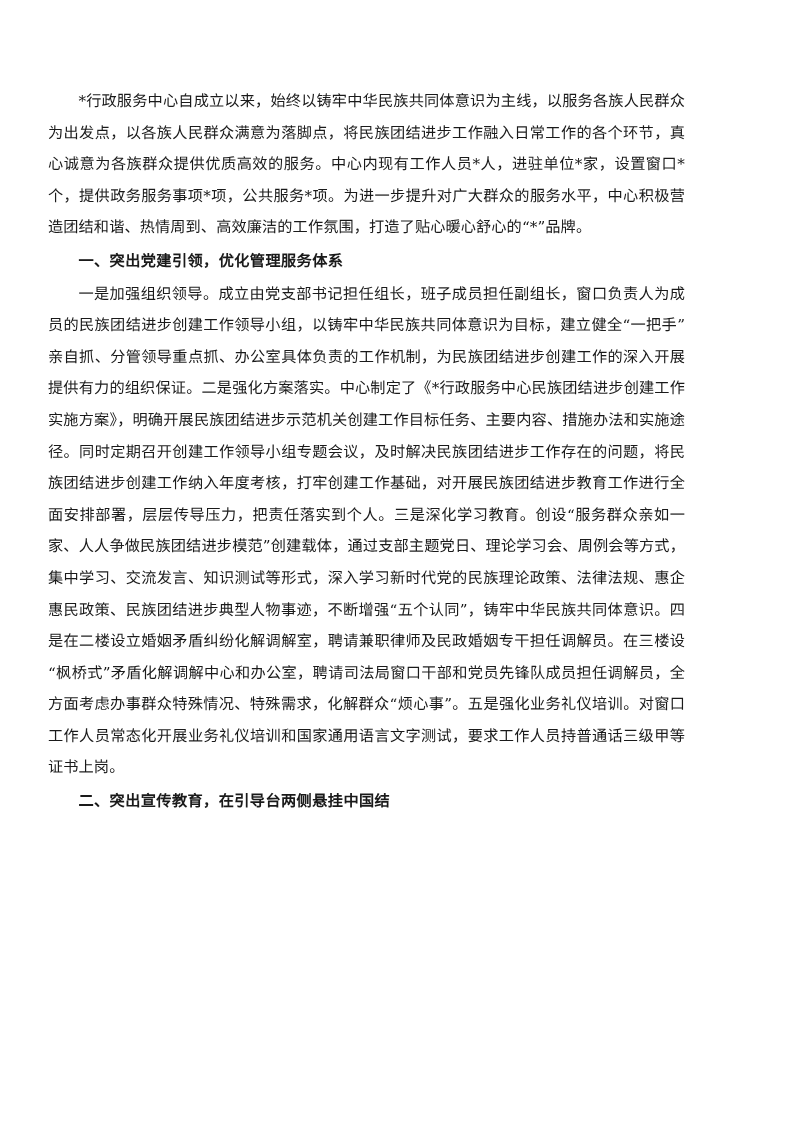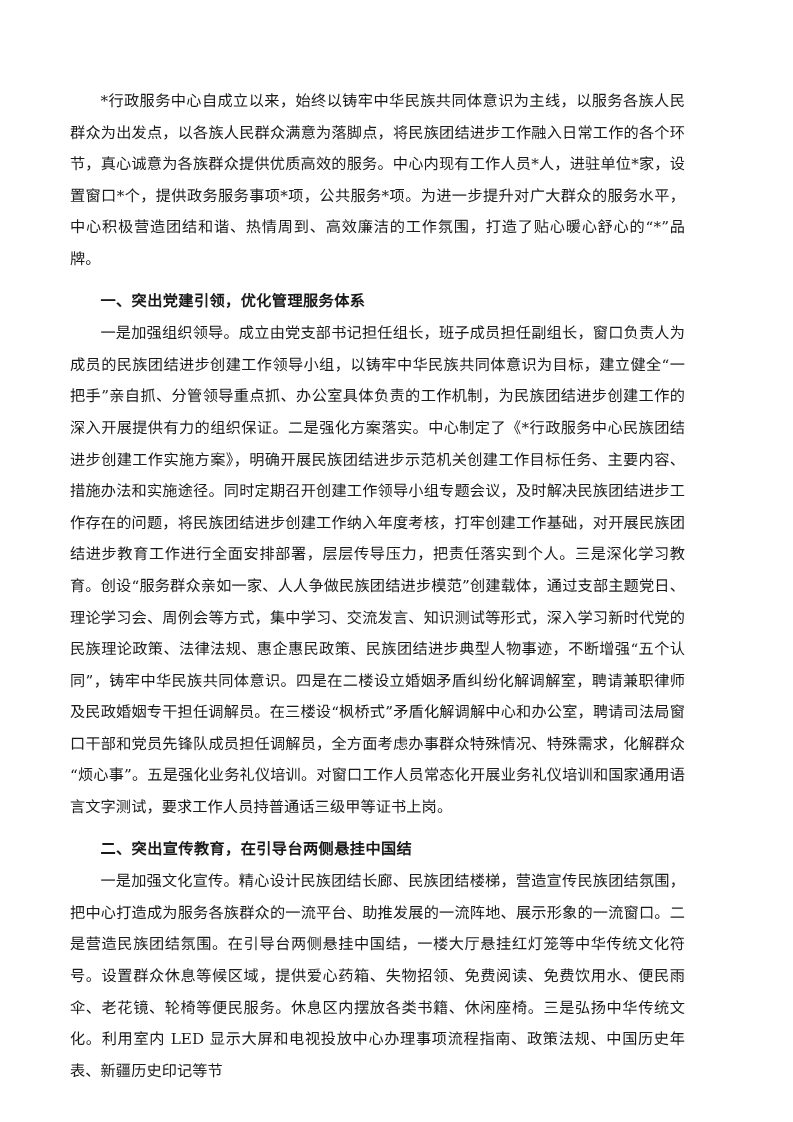--- a/index.html
+++ b/index.html
@@ -13,48 +13,47 @@
     height: 1122px;
     font-family: "DejaVu Serif", "Liberation Serif", serif;
     color: #1a1a1a;
     -webkit-font-smoothing: antialiased;
   }
   .page {
     position: relative;
     width: 793px;
     height: 1122px;
     box-sizing: border-box;
-    padding: 86px 108px 60px 70px;
+    padding: 86px 108px 60px 48px;
     background: #ffffff;
   }
   .doc-body {
     font-size: 15.2px;
     line-height: 31.6px;
     text-align: justify;
     text-justify: inter-ideograph;
     letter-spacing: 0.1px;
   }
   p {
     margin: 0;
   }
   .para {
     text-indent: 2em;
   }
   .heading {
     text-indent: 2em;
     font-weight: bold;
-    margin-top: 10px;
+    margin-top: 2px;
     margin-bottom: 1px;
     letter-spacing: 0.4px;
   }
 </style>
 </head>
 <body>
 
 <div class="page">
   <div class="doc-body">
     <p class="para">*行政服务中心自成立以来，始终以铸牢中华民族共同体意识为主线，以服务各族人民群众为出发点，以各族人民群众满意为落脚点，将民族团结进步工作融入日常工作的各个环节，真心诚意为各族群众提供优质高效的服务。中心内现有工作人员*人，进驻单位*家，设置窗口*个，提供政务服务事项*项，公共服务*项。为进一步提升对广大群众的服务水平，中心积极营造团结和谐、热情周到、高效廉洁的工作氛围，打造了贴心暖心舒心的“*”品牌。</p>
     <p class="heading">一、突出党建引领，优化管理服务体系</p>
     <p class="para">一是加强组织领导。成立由党支部书记担任组长，班子成员担任副组长，窗口负责人为成员的民族团结进步创建工作领导小组，以铸牢中华民族共同体意识为目标，建立健全“一把手”亲自抓、分管领导重点抓、办公室具体负责的工作机制，为民族团结进步创建工作的深入开展提供有力的组织保证。二是强化方案落实。中心制定了《*行政服务中心民族团结进步创建工作实施方案》，明确开展民族团结进步示范机关创建工作目标任务、主要内容、措施办法和实施途径。同时定期召开创建工作领导小组专题会议，及时解决民族团结进步工作存在的问题，将民族团结进步创建工作纳入年度考核，打牢创建工作基础，对开展民族团结进步教育工作进行全面安排部署，层层传导压力，把责任落实到个人。三是深化学习教育。创设“服务群众亲如一家、人人争做民族团结进步模范”创建载体，通过支部主题党日、理论学习会、周例会等方式，集中学习、交流发言、知识测试等形式，深入学习新时代党的民族理论政策、法律法规、惠企惠民政策、民族团结进步典型人物事迹，不断增强“五个认同”，铸牢中华民族共同体意识。四是在二楼设立婚姻矛盾纠纷化解调解室，聘请兼职律师及民政婚姻专干担任调解员。在三楼设“枫桥式”矛盾化解调解中心和办公室，聘请司法局窗口干部和党员先锋队成员担任调解员，全方面考虑办事群众特殊情况、特殊需求，化解群众“烦心事”。五是强化业务礼仪培训。对窗口工作人员常态化开展业务礼仪培训和国家通用语言文字测试，要求工作人员持普通话三级甲等证书上岗。</p>
     <p class="heading">二、突出宣传教育，在引导台两侧悬挂中国结</p>
-    <p class="para">一是加强文化宣传。精心设计民族团结长廊、民族团结楼梯，营造宣传民族团结氛围，把中心打造成为服务各族群众的一流平台、助推发展的一流阵地、展示形象的一流窗口。二是营造民族团结氛围。在引导台两侧悬挂中国结，一楼大厅悬挂红灯笼等中华传统文化符号。设置群众休息等候区域，提供爱心药箱、失物招领、免费阅读、免费饮用水、便民雨伞、老花镜、轮椅等便民服务。休息区内摆放各类书籍、休闲座椅。三是弘扬中华传统文化。利用室内 LED 显示大屏和电视投放中心办理事项流程指南、政策法规、中国历史年表、新疆历史印记等节</p>
   </div>
 </div>
 
 </body></html>

